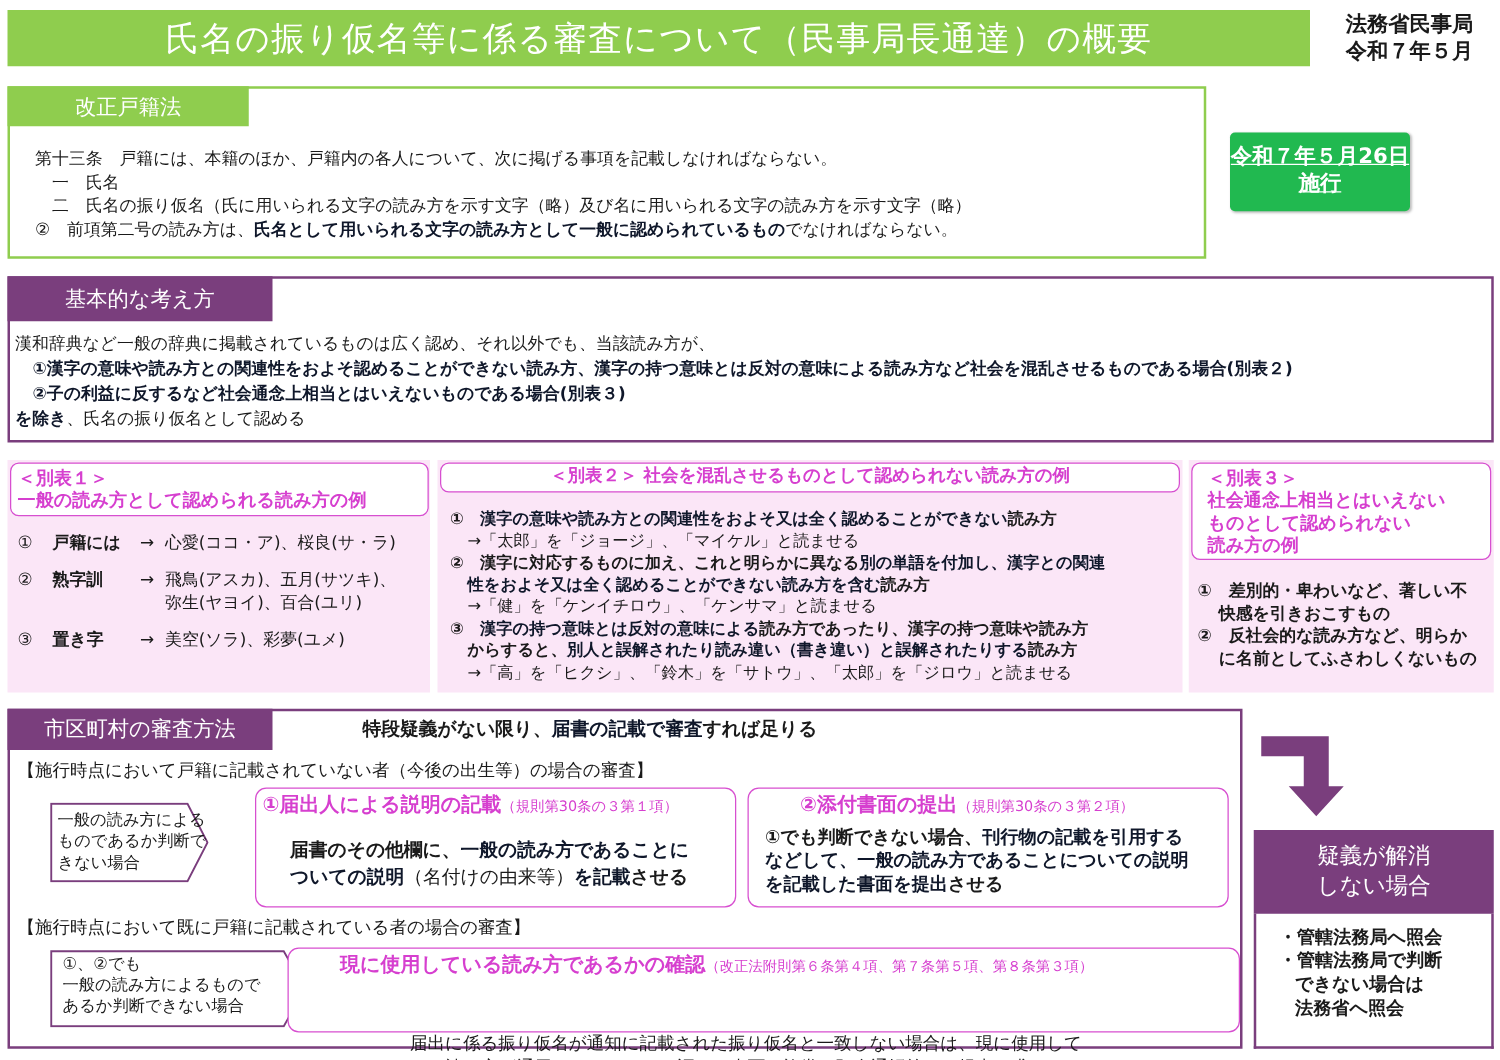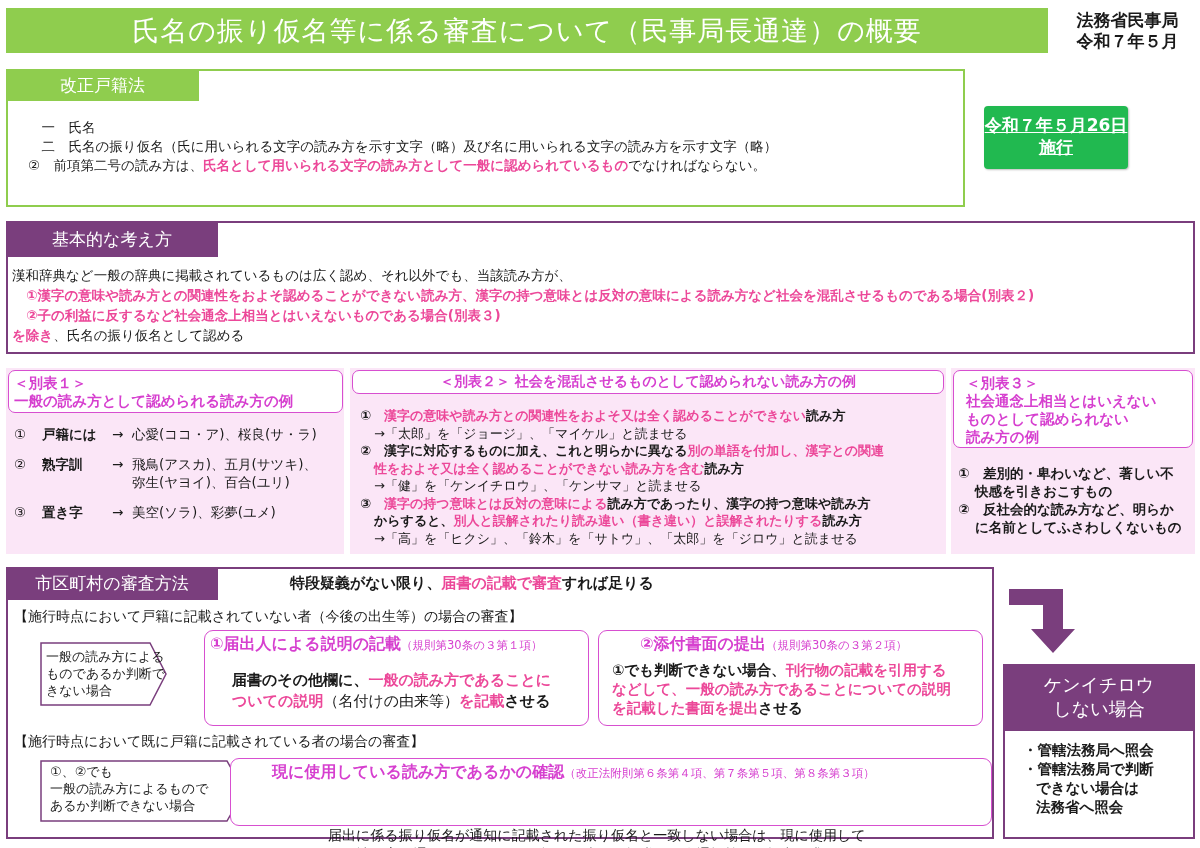--- a/index.html
+++ b/index.html
@@ -1,18 +1,18 @@
 <!DOCTYPE html>
 <html><head>
 <meta charset="utf-8">
 <style>
   * { box-sizing: border-box; margin: 0; padding: 0; }
   body { width: 1200px; height: 848px; background: #ffffff; font-family: "DejaVu Sans", "Liberation Sans", sans-serif; color: #1a1a1a; position: relative; overflow: hidden; }
   .abs { position: absolute; }
-  .red { color: #ec4899; }
+  .red { color: #0f172a; }
 
   
   #title-bar { left: 6px; top: 8px; width: 1042px; height: 45px; background: #8fcd4e; color: #fff; font-size: 27px; display: flex; align-items: center; justify-content: center; letter-spacing: 1px; text-align: right; }
   #issuer { left: 1060px; top: 10px; width: 135px; font-size: 17px; font-weight: bold; line-height: 21px; text-align: center; }
 
   
   #law-box { left: 6px; top: 69px; width: 959px; height: 138px; border: 2px solid #8fcd4e; }
   #law-tab { left: 6px; top: 69px; width: 193px; height: 32px; background: #8fcd4e; color: #fff; font-size: 17px; display: flex; align-items: center; justify-content: center; }
   #law-text { left: 28px; top: 118px; font-size: 13.5px; line-height: 19px; }
   #law-text div { white-space: nowrap; }
@@ -88,20 +88,21 @@
 
 <div class="abs" id="title-bar">氏名の振り仮名等に係る審査について（民事局長通達）の概要</div>
 <div class="abs" id="issuer">
   <div>法務省民事局</div>
   <div>令和７年５月</div>
 </div>
 
 <div class="abs" id="law-box"></div>
 <div class="abs" id="law-tab">改正戸籍法</div>
 <div class="abs" id="law-text">
+  <div>第十三条　戸籍には、本籍のほか、戸籍内の各人について、次に掲げる事項を記載しなければならない。</div>
   <div>　一　氏名</div>
   <div>　二　氏名の振り仮名（氏に用いられる文字の読み方を示す文字（略）及び名に用いられる文字の読み方を示す文字（略）</div>
   <div><span>②　前項第二号の読み方は、</span><span class="red" style="font-weight:bold">氏名として用いられる文字の読み方として一般に認められているもの</span><span>でなければならない。</span></div>
 </div>
 <div class="abs" id="effective-badge">
   <div>令和７年５月26日</div>
   <div>施行</div>
 </div>
 
 <div class="abs" id="basic-box"></div>
@@ -218,21 +219,21 @@
 <div class="abs" id="proc3-title"><span>現に使用している読み方であるかの確認</span><small>（改正法附則第６条第４項、第７条第５項、第８条第３項）</small></div>
 <div class="abs" id="proc3-body">
   <div>届出に係る振り仮名が通知に記載された振り仮名と一致しない場合は、現に使用して</div>
   <div>いる読み方が通用していることを証する書面（旅券や預金通帳等）の提出を求める</div>
 </div>
 
 <svg class="abs" id="arrow" viewBox="0 0 80 70">
   <path d="M4,4 L58,4 L58,44 L70,44 L48,68 L26,44 L38,44 L38,20 L4,20 Z" fill="#7a3e7d"></path>
 </svg>
 <div class="abs" id="esc-head">
-  <div>ケンイチロウ</div>
+  <div>疑義が解消</div>
   <div>しない場合</div>
 </div>
 <div class="abs" id="esc-body">
   <div>・管轄法務局へ照会</div>
   <div>・管轄法務局で判断</div>
   <div class="cont">できない場合は</div>
   <div class="cont">法務省へ照会</div>
 </div>
 
 </body></html>

